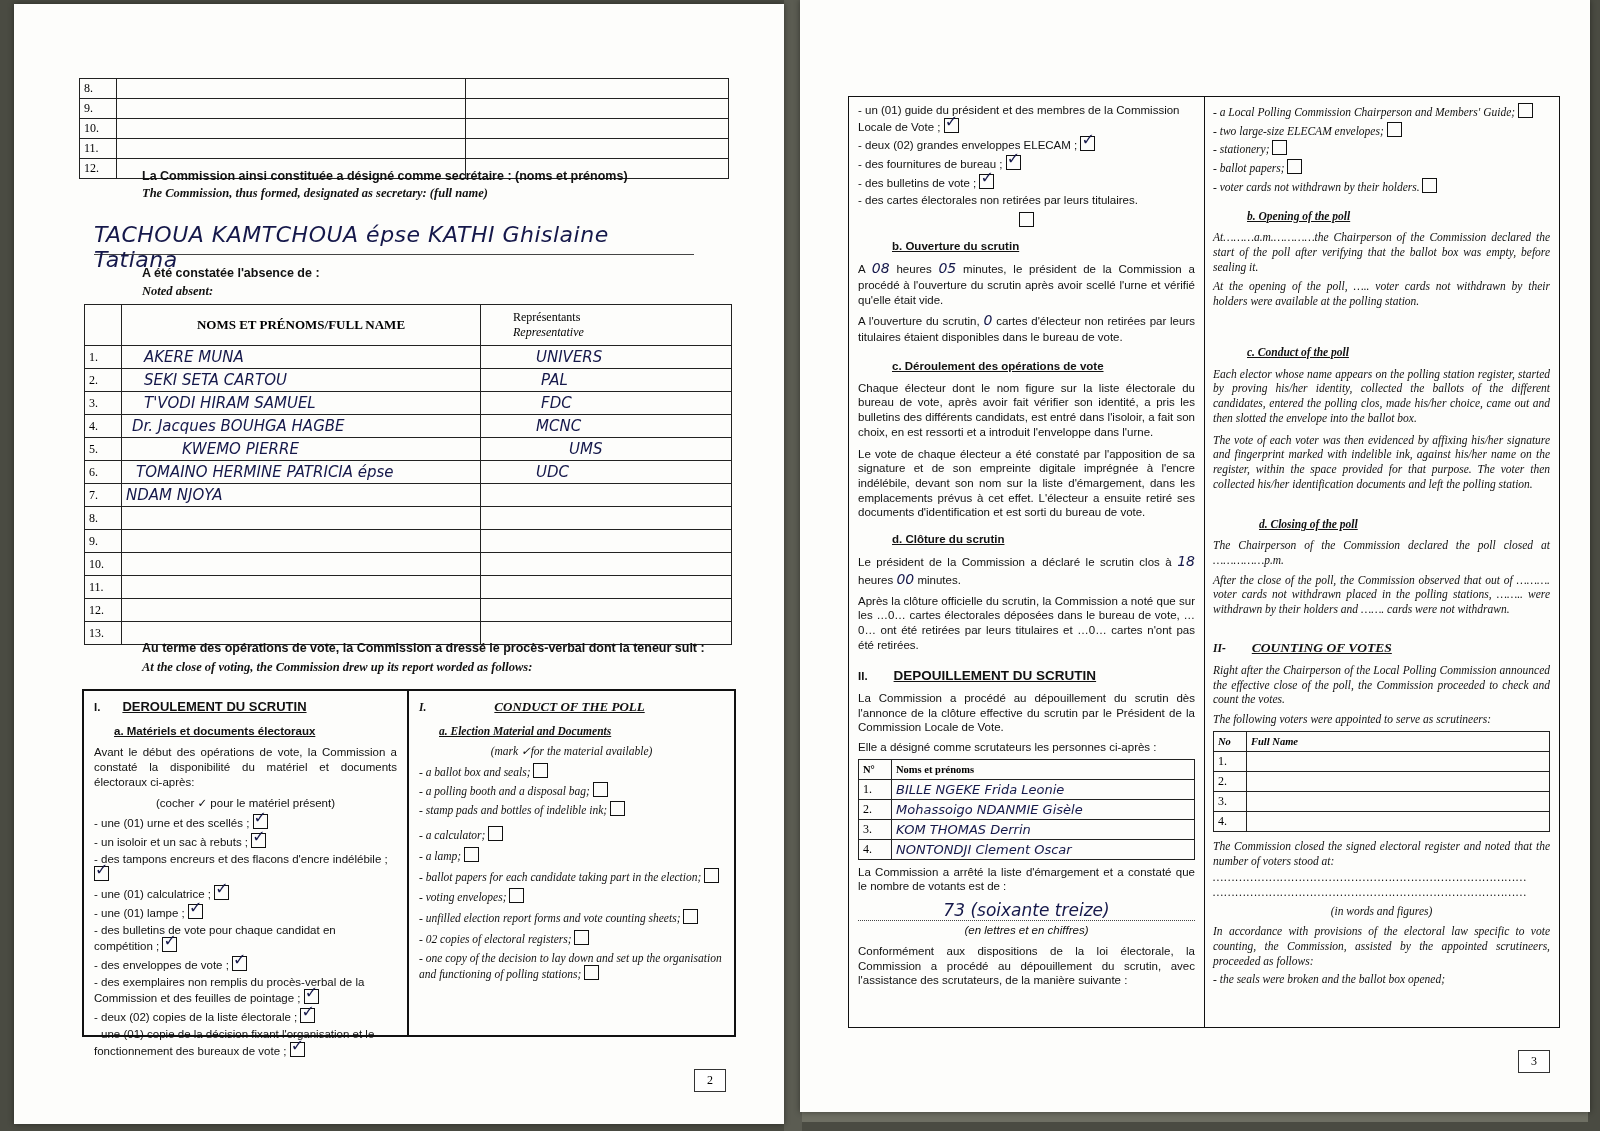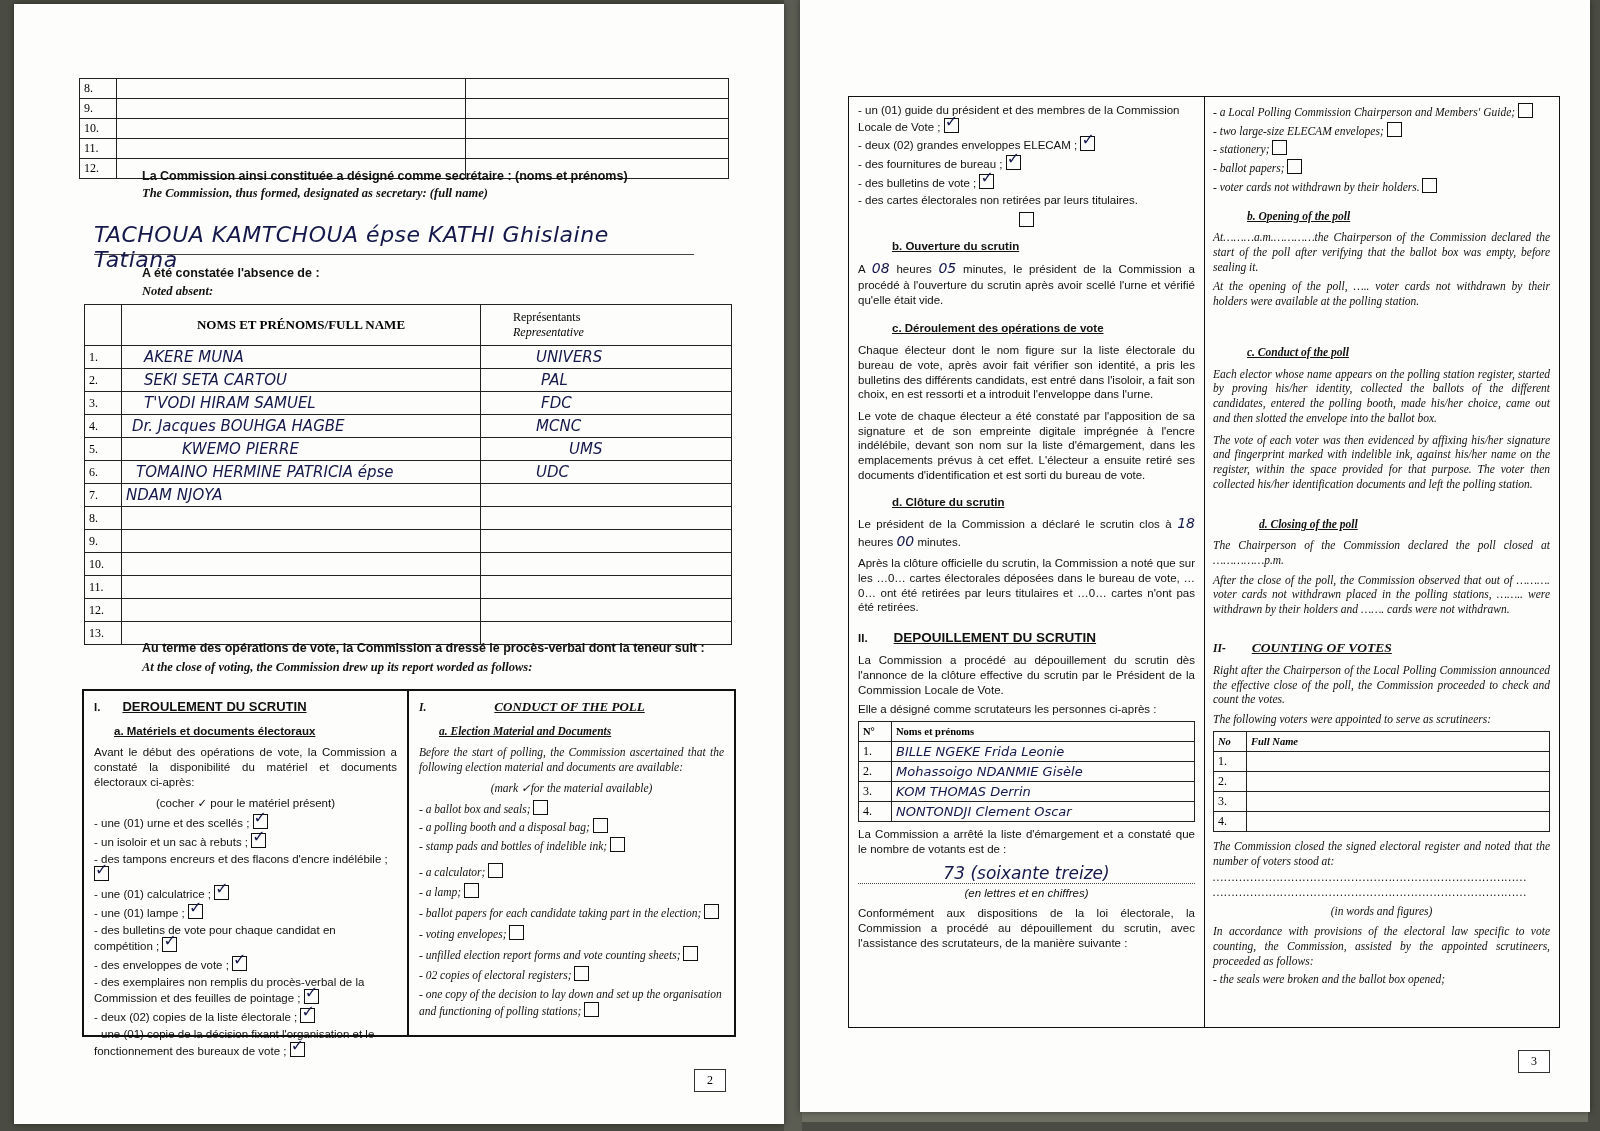--- a/index.html
+++ b/index.html
@@ -180,21 +180,20 @@
         <div class="fr" style="margin-top:2px;"><span>- deux (02) copies de la liste électorale ;</span> <span class="box checked"></span></div>
         <div class="fr" style="margin-top:2px;"><span>- une (01) copie de la décision fixant l'organisation et le fonctionnement des bureaux de vote ;</span> <span class="box checked"></span></div>
       </div>
     </div>
     <div style="position:absolute;left:50%;top:0;width:50%;height:100%;box-sizing:border-box;padding:8px 10px;">
       <div style="display:flex;gap:22px;align-items:baseline;">
         <span class="en" style="font-weight:bold;">I.</span>
         <span class="en sec-title" style="font-size:13px;margin-left:46px;">CONDUCT OF THE POLL</span>
       </div>
       <div class="en" style="margin:8px 0 0 20px;font-weight:bold;text-decoration:underline;">a.   Election Material and Documents</div>
-      <div class="en" style="margin-top:7px;text-align:justify;">Before the start of polling, the Commission ascertained that the following election material and documents are available:</div>
       <div class="en" style="margin-top:6px;text-align:center;">(mark ✓for the material available)</div>
       <div style="margin-top:4px;">
         <div class="en" style="margin-top:2px;"><span>- a ballot box and seals;</span> <span class="box"></span></div>
         <div class="en" style="margin-top:2px;"><span>- a polling booth and a disposal bag;</span> <span class="box"></span></div>
         <div class="en" style="margin-top:2px;"><span>- stamp pads and bottles of indelible ink;</span> <span class="box"></span></div>
         <div class="en" style="margin-top:9px;"><span>- a calculator;</span> <span class="box"></span></div>
         <div class="en" style="margin-top:4px;"><span>- a lamp;</span> <span class="box"></span></div>
         <div class="en" style="margin-top:4px;"><span>- ballot papers for each candidate taking part in the election;</span> <span class="box"></span></div>
         <div class="en" style="margin-top:4px;"><span>- voting envelopes;</span> <span class="box"></span></div>
         <div class="en" style="margin-top:4px;"><span>- unfilled election report forms and vote counting sheets;</span> <span class="box"></span></div>
@@ -221,20 +220,25 @@
       <div style="text-align:center;margin-top:4px;"><span class="box"></span></div>
 
       <div class="fr" style="margin-top:10px;margin-left:34px;font-weight:bold;text-decoration:underline;">b.   Ouverture du scrutin</div>
       <div class="fr" style="margin-top:6px;text-align:justify;">
         <span>A</span>
         <span class="hand" style="font-size:14px;">08</span>
         <span>heures</span>
         <span class="hand" style="font-size:14px;">05</span>
         <span>minutes, le président de la Commission a procédé à l'ouverture du scrutin après avoir scellé l'urne et vérifié qu'elle était vide.</span>
       </div>
+      <div class="fr" style="margin-top:5px;text-align:justify;">
+        <span>A l'ouverture du scrutin,</span>
+        <span class="hand" style="font-size:14px;">0</span>
+        <span>cartes d'électeur non retirées par leurs titulaires étaient disponibles dans le bureau de vote.</span>
+      </div>
 
       <div class="fr" style="margin-top:14px;margin-left:34px;font-weight:bold;text-decoration:underline;">c.   Déroulement des opérations de vote</div>
       <div class="fr" style="margin-top:7px;text-align:justify;">Chaque électeur dont le nom figure sur la liste électorale du bureau de vote, après avoir fait vérifier son identité, a pris les bulletins des différents candidats, est entré dans l'isoloir, a fait son choix, en est ressorti et a introduit l'enveloppe dans l'urne.</div>
       <div class="fr" style="margin-top:7px;text-align:justify;">Le vote de chaque électeur a été constaté par l'apposition de sa signature et de son empreinte digitale imprégnée à l'encre indélébile, devant son nom sur la liste d'émargement, dans les emplacements prévus à cet effet. L'électeur a ensuite retiré ses documents d'identification et est sorti du bureau de vote.</div>
 
       <div class="fr" style="margin-top:12px;margin-left:34px;font-weight:bold;text-decoration:underline;">d.   Clôture du scrutin</div>
       <div class="fr" style="margin-top:6px;text-align:justify;">
         <span>Le président de la Commission a déclaré le scrutin clos à</span>
         <span class="hand" style="font-size:14px;">18</span>
         <span>heures</span>
@@ -288,21 +292,21 @@
       <div class="en" style="margin-top:2px;"><span>- two large-size ELECAM envelopes;</span> <span class="box"></span></div>
       <div class="en" style="margin-top:2px;"><span>- stationery;</span> <span class="box"></span></div>
       <div class="en" style="margin-top:2px;"><span>- ballot papers;</span> <span class="box"></span></div>
       <div class="en" style="margin-top:2px;"><span>- voter cards not withdrawn by their holders.</span> <span class="box"></span></div>
 
       <div class="en" style="margin-top:14px;margin-left:34px;font-weight:bold;text-decoration:underline;">b.   Opening of the poll</div>
       <div class="en" style="margin-top:7px;text-align:justify;">At………a.m.…………the Chairperson of the Commission declared the start of the poll after verifying that the ballot box was empty, before sealing it.</div>
       <div class="en" style="margin-top:5px;text-align:justify;">At the opening of the poll, ….. voter cards not withdrawn by their holders were available at the polling station.</div>
 
       <div class="en" style="margin-top:36px;margin-left:34px;font-weight:bold;text-decoration:underline;">c.   Conduct of the poll</div>
-      <div class="en" style="margin-top:7px;text-align:justify;">Each elector whose name appears on the polling station register, started by proving his/her identity, collected the ballots of the different candidates, entered the polling booth, made his/her choice, came out and then slotted the envelope into the ballot box.</div>
+      <div class="en" style="margin-top:7px;text-align:justify;">Each elector whose name appears on the polling station register, started by proving his/her identity, collected the ballots of the different candidates, entered the polling clos, made his/her choice, came out and then slotted the envelope into the ballot box.</div>
       <div class="en" style="margin-top:7px;text-align:justify;">The vote of each voter was then evidenced by affixing his/her signature and fingerprint marked with indelible ink, against his/her name on the register, within the space provided for that purpose. The voter then collected his/her identification documents and left the polling station.</div>
 
       <div class="en" style="margin-top:26px;margin-left:46px;font-weight:bold;text-decoration:underline;">d.   Closing of the poll</div>
       <div class="en" style="margin-top:6px;text-align:justify;">The Chairperson of the Commission declared the poll closed at ……………p.m.</div>
       <div class="en" style="margin-top:5px;text-align:justify;">After the close of the poll, the Commission observed that out of ………. voter cards not withdrawn placed in the polling stations, …….. were withdrawn by their holders and ……. cards were not withdrawn.</div>
 
       <div style="margin-top:22px;display:flex;gap:26px;align-items:baseline;">
         <span class="en" style="font-weight:bold;">II-</span>
         <span class="en" style="font-weight:bold;text-decoration:underline;font-size:13.5px;">COUNTING OF VOTES</span>
       </div>

